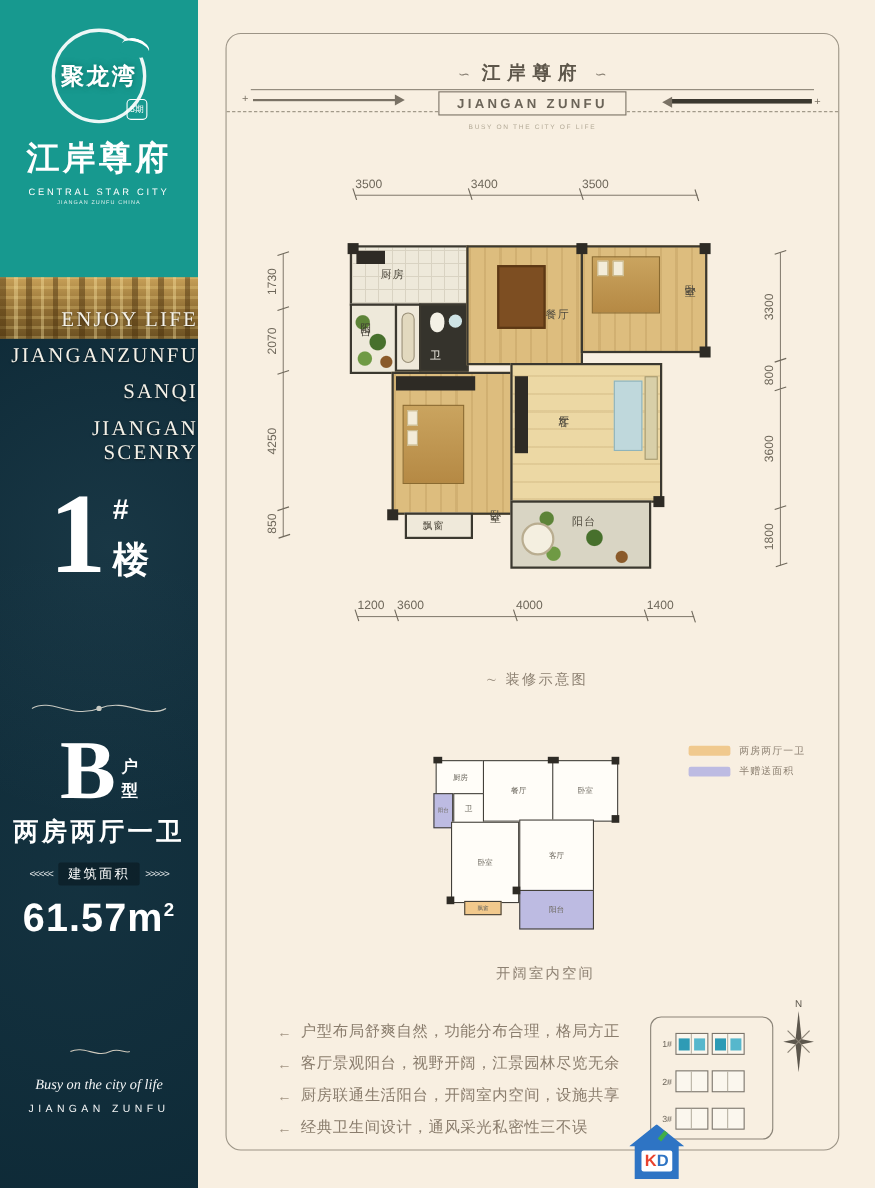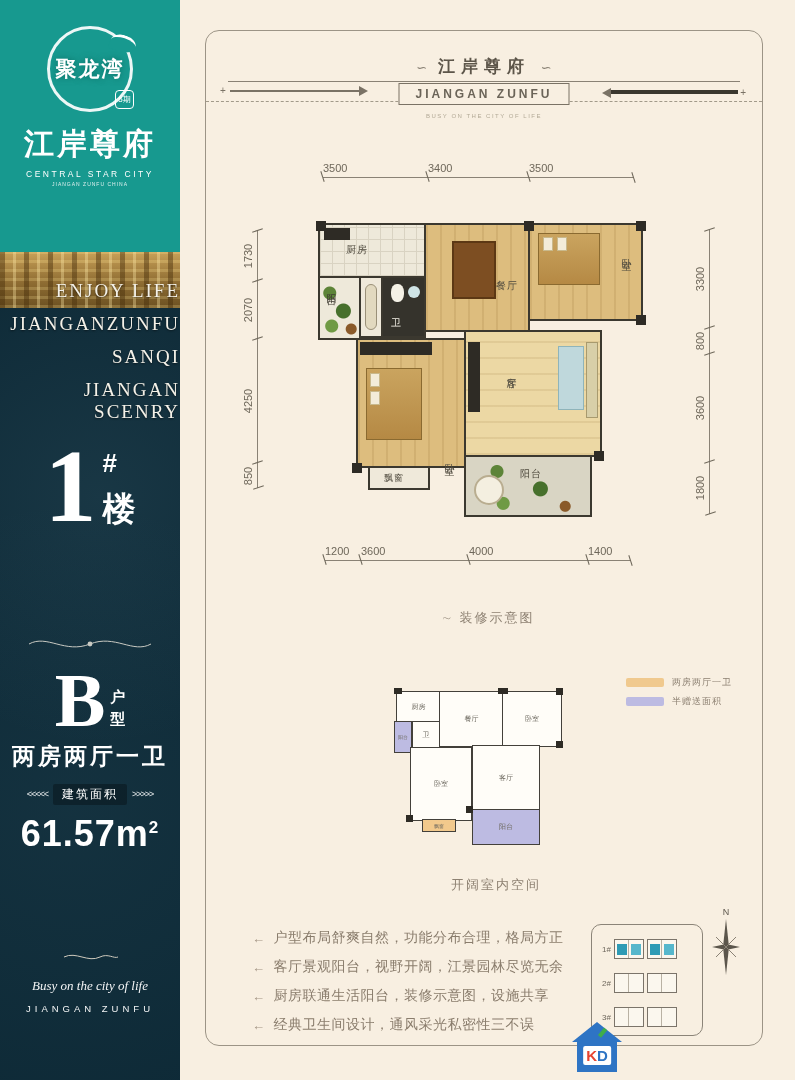--- a/index.html
+++ b/index.html
@@ -418,21 +418,21 @@
       <div class="feat">
           <span class="fmark">←</span>
           <span>户型布局舒爽自然，功能分布合理，格局方正</span>
         </div>
       <div class="feat">
           <span class="fmark">←</span>
           <span>客厅景观阳台，视野开阔，江景园林尽览无余</span>
         </div>
       <div class="feat">
           <span class="fmark">←</span>
-          <span>厨房联通生活阳台，装修示意图，设施共享</span>
+          <span>厨房联通生活阳台，开阔室内空间，设施共享</span>
         </div>
       <div class="feat">
           <span class="fmark">←</span>
           <span>经典卫生间设计，通风采光私密性三不误</span>
         </div>
     </div>
 
     <div class="siteplan">
       <div class="brow" style="top:14px;">
         <span class="blabel">1#</span>

